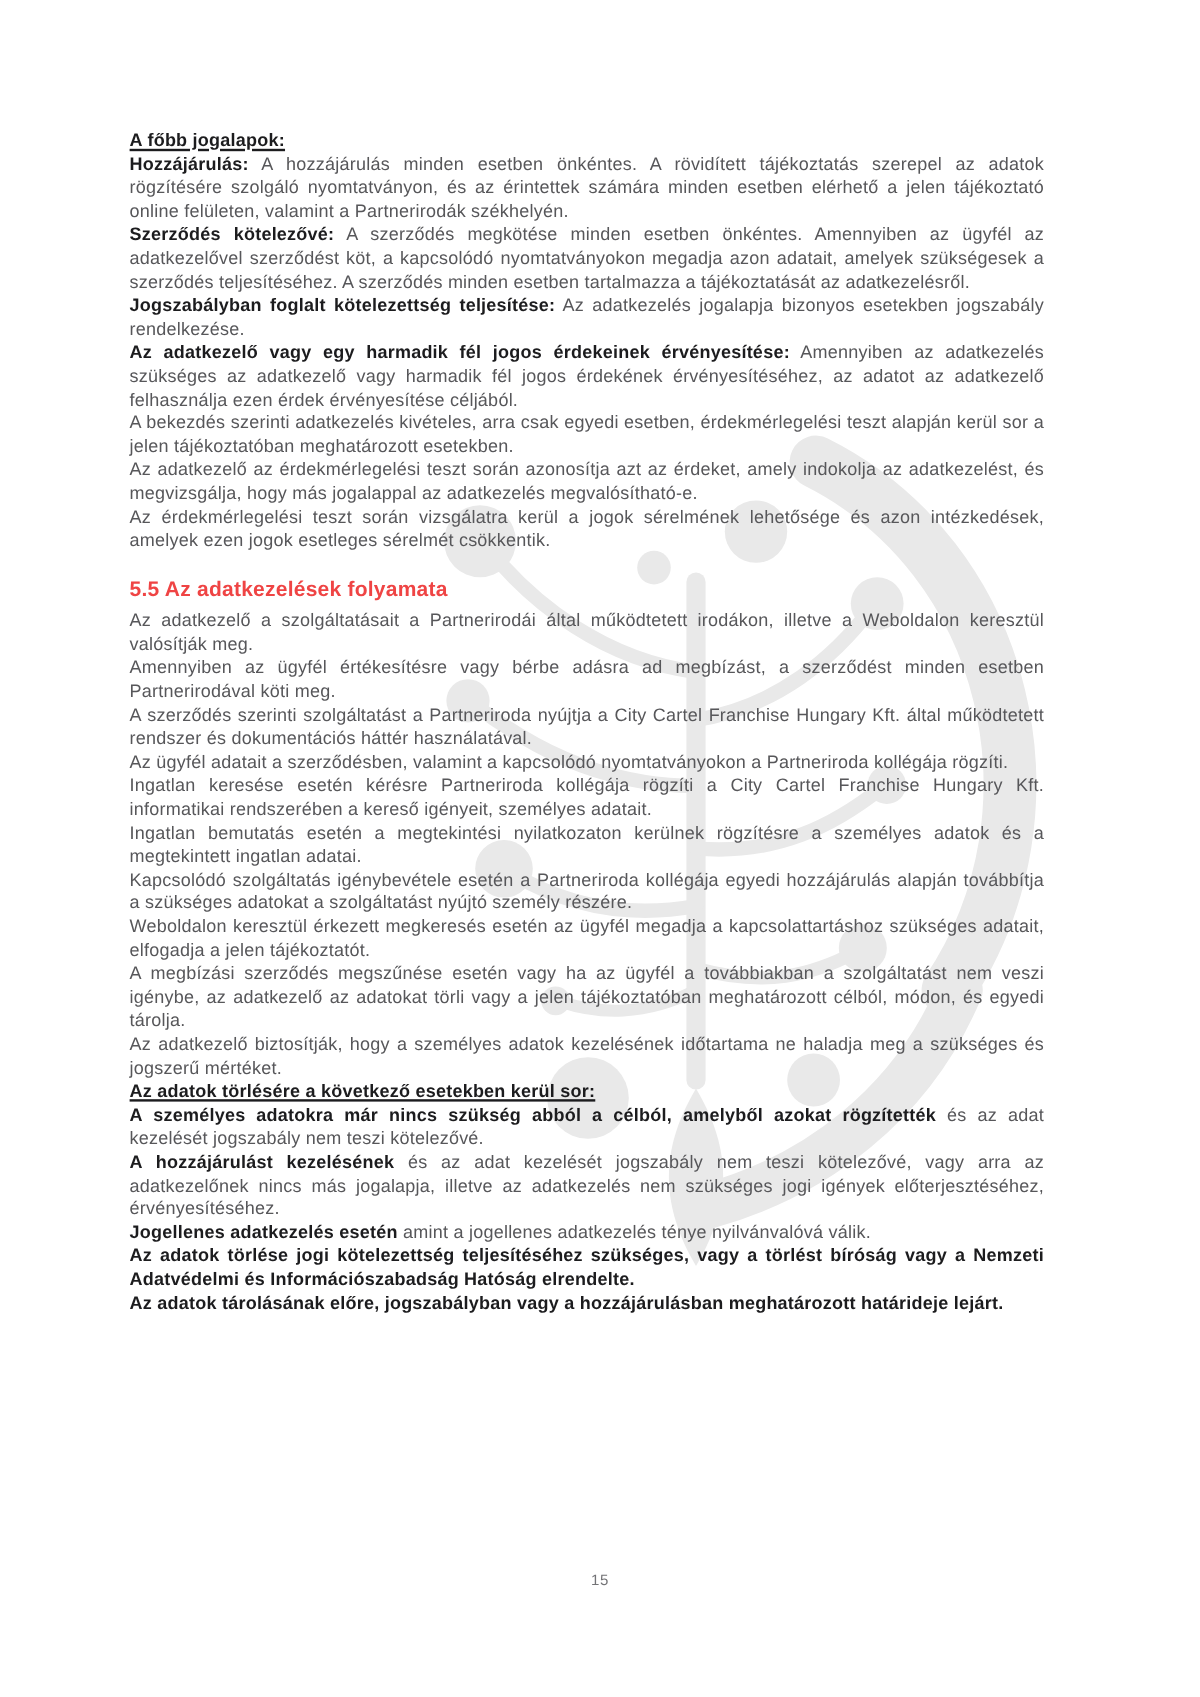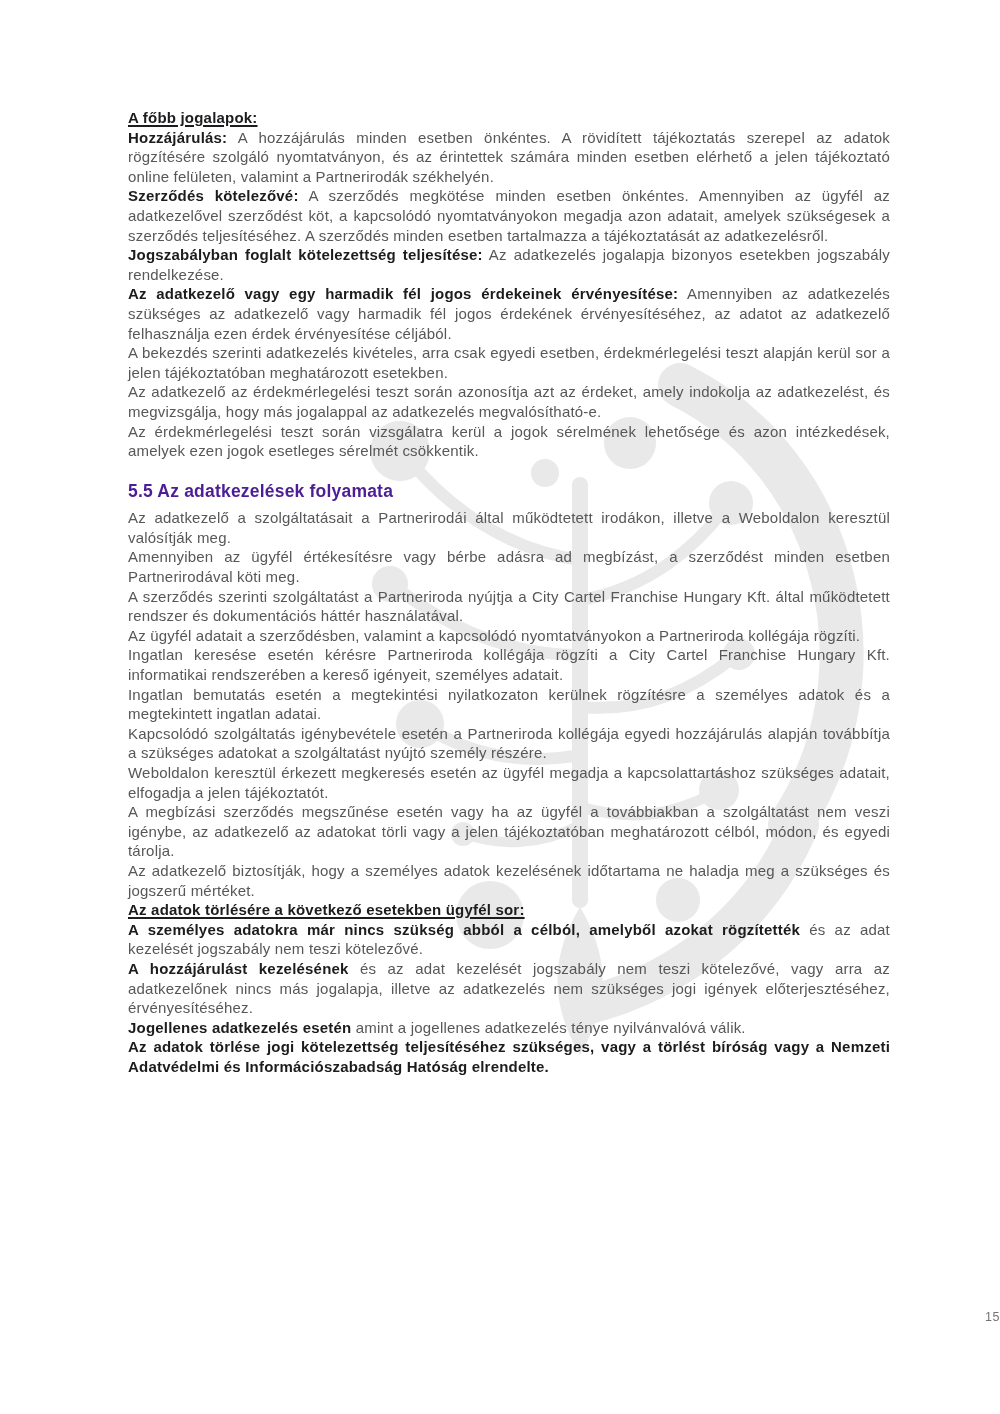--- a/index.html
+++ b/index.html
@@ -13,21 +13,21 @@
   }
   .watermark {
     position: absolute;
     left: 240px;
     top: 355px;
     z-index: 0;
     pointer-events: none;
   }
   .content {
     position: absolute;
-    left: 128px;
+    left: 108px;
     top: 108px;
     width: 762px;
     z-index: 1;
     color: #57575a;
     font-size: 15px;
     line-height: 19.6px;
     letter-spacing: 0.2px;
     text-align: justify;
   }
   .content p { margin: 0; }
@@ -36,31 +36,31 @@
     color: #1c1c1e;
   }
   .lead.u {
     text-decoration: underline;
     text-decoration-thickness: 2px;
     text-underline-offset: 2px;
   }
   .sec {
     font-size: 17.5px;
     font-weight: bold;
-    color: #4c1d95;
+    color: #ef4444;
     margin: 21px 0 7px 0;
     text-align: left;
     letter-spacing: 0.2px;
   }
   .pagenum {
     position: absolute;
     left: 0;
     right: 0;
     top: 1310px;
-    text-align: right;
+    text-align: center;
     color: #737376;
     font-size: 12.5px;
     z-index: 1;
     letter-spacing: 0.5px;
   }
 </style>
 </head>
 <body>
 
 <div class="page">
@@ -107,22 +107,23 @@
       <p>Az adatkezelő a szolgáltatásait a Partnerirodái által működtetett irodákon, illetve a Weboldalon keresztül valósítják meg.</p>
       <p>Amennyiben az ügyfél értékesítésre vagy bérbe adásra ad megbízást, a szerződést minden esetben Partnerirodával köti meg.</p>
       <p>A szerződés szerinti szolgáltatást a Partneriroda nyújtja a City Cartel Franchise Hungary Kft. által működtetett rendszer és dokumentációs háttér használatával.</p>
       <p>Az ügyfél adatait a szerződésben, valamint a kapcsolódó nyomtatványokon a Partneriroda kollégája rögzíti.</p>
       <p>Ingatlan keresése esetén kérésre Partneriroda kollégája rögzíti a City Cartel Franchise Hungary Kft. informatikai rendszerében a kereső igényeit, személyes adatait.</p>
       <p>Ingatlan bemutatás esetén a megtekintési nyilatkozaton kerülnek rögzítésre a személyes adatok és a megtekintett ingatlan adatai.</p>
       <p>Kapcsolódó szolgáltatás igénybevétele esetén a Partneriroda kollégája egyedi hozzájárulás alapján továbbítja a szükséges adatokat a szolgáltatást nyújtó személy részére.</p>
       <p>Weboldalon keresztül érkezett megkeresés esetén az ügyfél megadja a kapcsolattartáshoz szükséges adatait, elfogadja a jelen tájékoztatót.</p>
       <p>A megbízási szerződés megszűnése esetén vagy ha az ügyfél a továbbiakban a szolgáltatást nem veszi igénybe, az adatkezelő az adatokat törli vagy a jelen tájékoztatóban meghatározott célból, módon, és egyedi tárolja.</p>
       <p>Az adatkezelő biztosítják, hogy a személyes adatok kezelésének időtartama ne haladja meg a szükséges és jogszerű mértéket.</p>
-      <p><span class="lead u">Az adatok törlésére a következő esetekben ügyfél sor:</span></p>
+      <p><span class="lead u">Az adatok törlésére a következő esetekben kerül sor:</span></p>
       <p><span class="lead">A személyes adatokra már nincs szükség abból a célból, amelyből azokat rögzítették</span> és az adat kezelését jogszabály nem teszi kötelezővé.</p>
       <p><span class="lead">A hozzájárulást kezelésének</span> és az adat kezelését jogszabály nem teszi kötelezővé, vagy arra az adatkezelőnek nincs más jogalapja, illetve az adatkezelés nem szükséges jogi igények előterjesztéséhez, érvényesítéséhez.</p>
       <p><span class="lead">Jogellenes adatkezelés esetén</span> amint a jogellenes adatkezelés ténye nyilvánvalóvá válik.</p>
       <p><span class="lead">Az adatok törlése jogi kötelezettség teljesítéséhez szükséges, vagy a törlést bíróság vagy a Nemzeti Adatvédelmi és Információszabadság Hatóság elrendelte.</span></p>
+      <p><span class="lead">Az adatok tárolásának előre, jogszabályban vagy a hozzájárulásban meghatározott határideje lejárt.</span></p>
     </div>
 
   <div class="pagenum">15</div>
 
 </div>
 
 </body></html>

